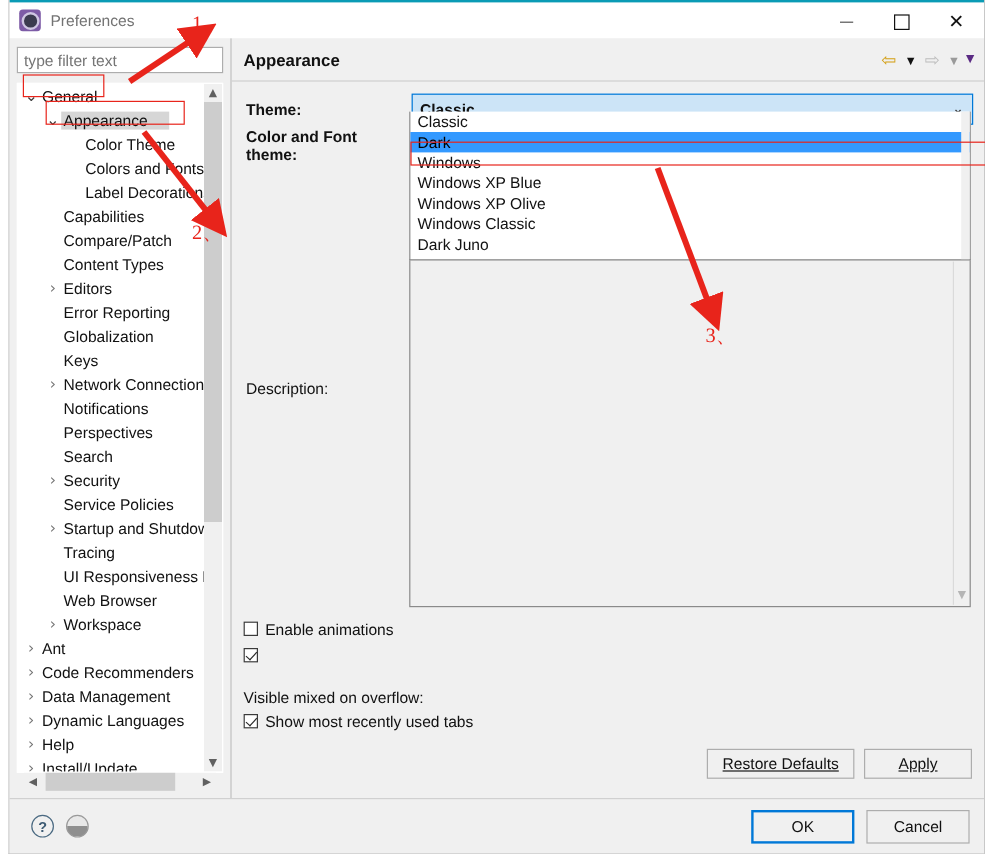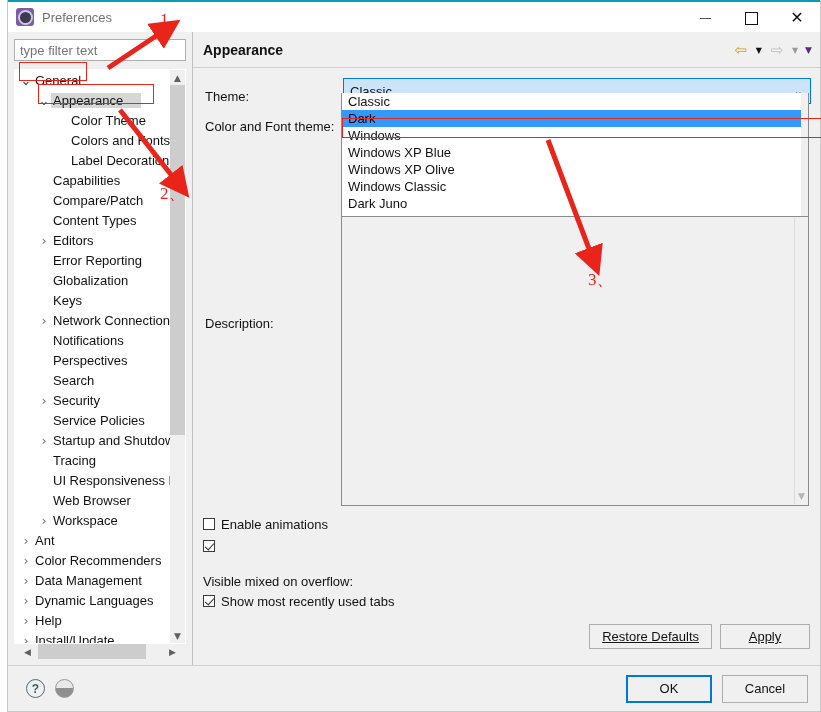--- a/index.html
+++ b/index.html
@@ -139,21 +139,21 @@
   .page-title { font-size:14px; font-weight:bold; color:#111; }
   .nav-tools { position:absolute; right:6px; top:0; height:36px; display:flex; align-items:center; gap:3px; }
   .nav-arrow { width:20px; height:20px; display:flex; align-items:center; justify-content:center; font-size:15px; }
   .arrow-back { color:#d4a017; }
   .arrow-fwd  { color:#bdbdbd; }
   .caret { font-size:8px; color:#111; font-family:"DejaVu Sans", sans-serif; padding:0 2px; }
   .caret.purple { color:#5a2a83; font-size:9px; }
 
   .page-body { position:relative; padding:10px 6px 0 12px; height:calc(100% - 36px); }
 
-  .field-row { display:flex; align-items:flex-end; height:26px; margin-bottom:4px; }
+  .field-row { display:flex; align-items:center; height:26px; margin-bottom:4px;font-weight:bold; }
   .field-label { width:138px; flex:0 0 138px; font-size:13px; color:#111; }
 
   .combo {
     position:relative; width:468px; height:26px;
     background:#cce4f7; border:1px solid #0078d7;
     display:flex; align-items:center; padding:0 6px;
     font-size:13px; color:#111;
   }
   .combo .chev {
     position:absolute; right:7px; top:50%; transform:translateY(-50%);
@@ -382,21 +382,21 @@
               <span class="tree-label">Workspace</span>
             </div>
             <div class="tree-row">
               <span style="width: 4px; flex: 0 0 4px;"></span>
               <span class="tw" style="font-size: 13px;">›</span>
               <span class="tree-label">Ant</span>
             </div>
             <div class="tree-row">
               <span style="width: 4px; flex: 0 0 4px;"></span>
               <span class="tw" style="font-size: 13px;">›</span>
-              <span class="tree-label">Color Recommenders</span>
+              <span class="tree-label">Code Recommenders</span>
             </div>
             <div class="tree-row">
               <span style="width: 4px; flex: 0 0 4px;"></span>
               <span class="tw" style="font-size: 13px;">›</span>
               <span class="tree-label">Data Management</span>
             </div>
             <div class="tree-row">
               <span style="width: 4px; flex: 0 0 4px;"></span>
               <span class="tw" style="font-size: 13px;">›</span>
               <span class="tree-label">Dynamic Languages</span>

